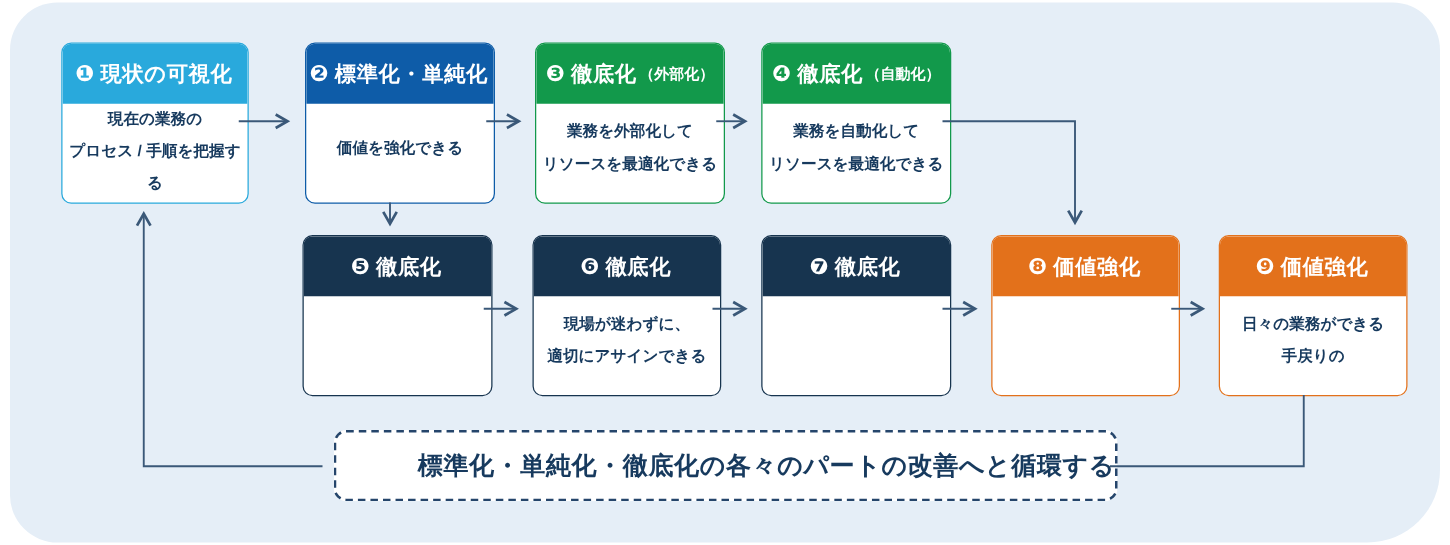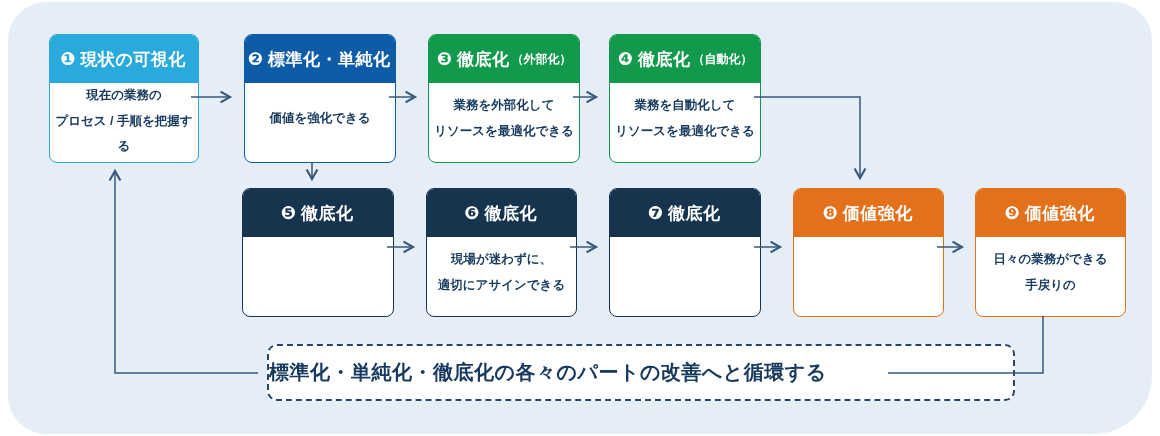--- a/index.html
+++ b/index.html
@@ -38,23 +38,23 @@
   #box2 { left:236px; top:32px;  width:152px; height:129px; }
   #box3 { left:420px; top:32px;  width:152px; height:129px; }
   #box4 { left:601px; top:32px;  width:152px; height:129px; }
   #box5 { left:234px; top:186px; width:152px; height:129px; }
   #box6 { left:418px; top:186px; width:151px; height:129px; }
   #box7 { left:601px; top:186px; width:152px; height:129px; }
   #box8 { left:785px; top:186px; width:151px; height:129px; }
   #box9 { left:967px; top:186px; width:151px; height:129px; }
 
   .loop-note {
-    position:absolute; left:259px; top:342px; width:748px; height:57px;
+    position:absolute; left:259px; top:342px; width:627px; height:57px;
     background:#ffffff; border:2px dashed #25456B; border-radius:10px;
-    display:flex; align-items:center; justify-content:flex-start;
+    display:flex; align-items:center; justify-content:flex-end;
     font-size:20px; font-weight:bold; color:#173A5E; letter-spacing:0.5px;
     box-sizing:border-box; white-space:nowrap;
   }
   svg.wires { position:absolute; left:0; top:0; pointer-events:none; }
 </style>
 </head>
 <body>
 
 <div class="panel">
 

